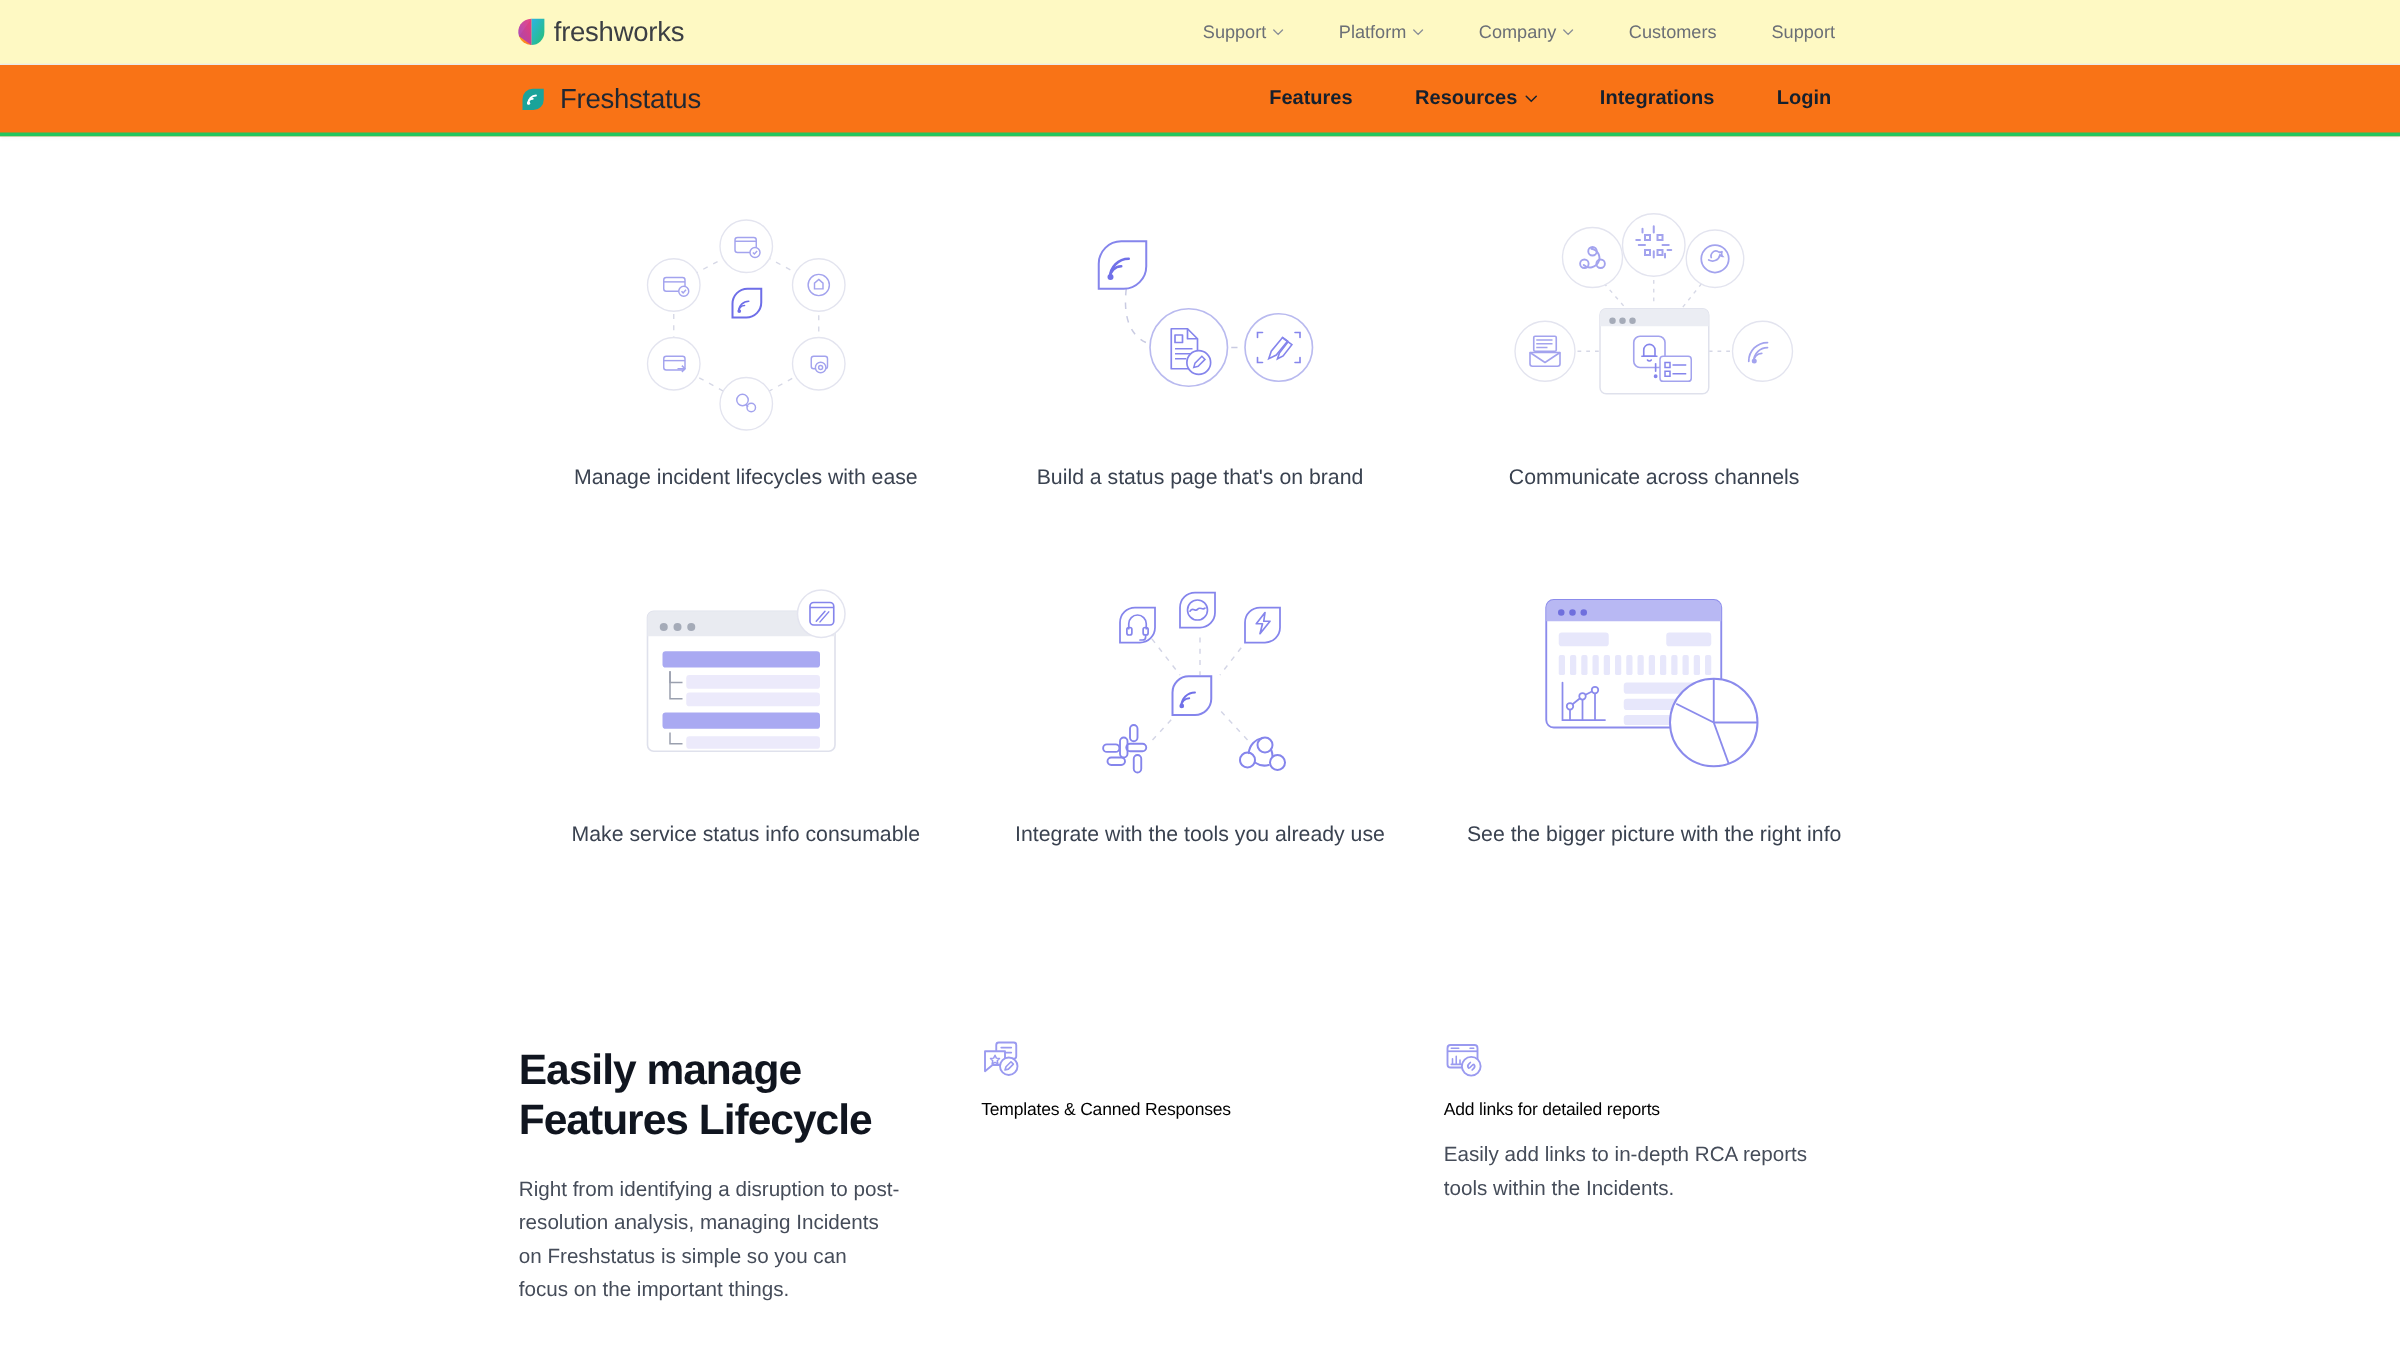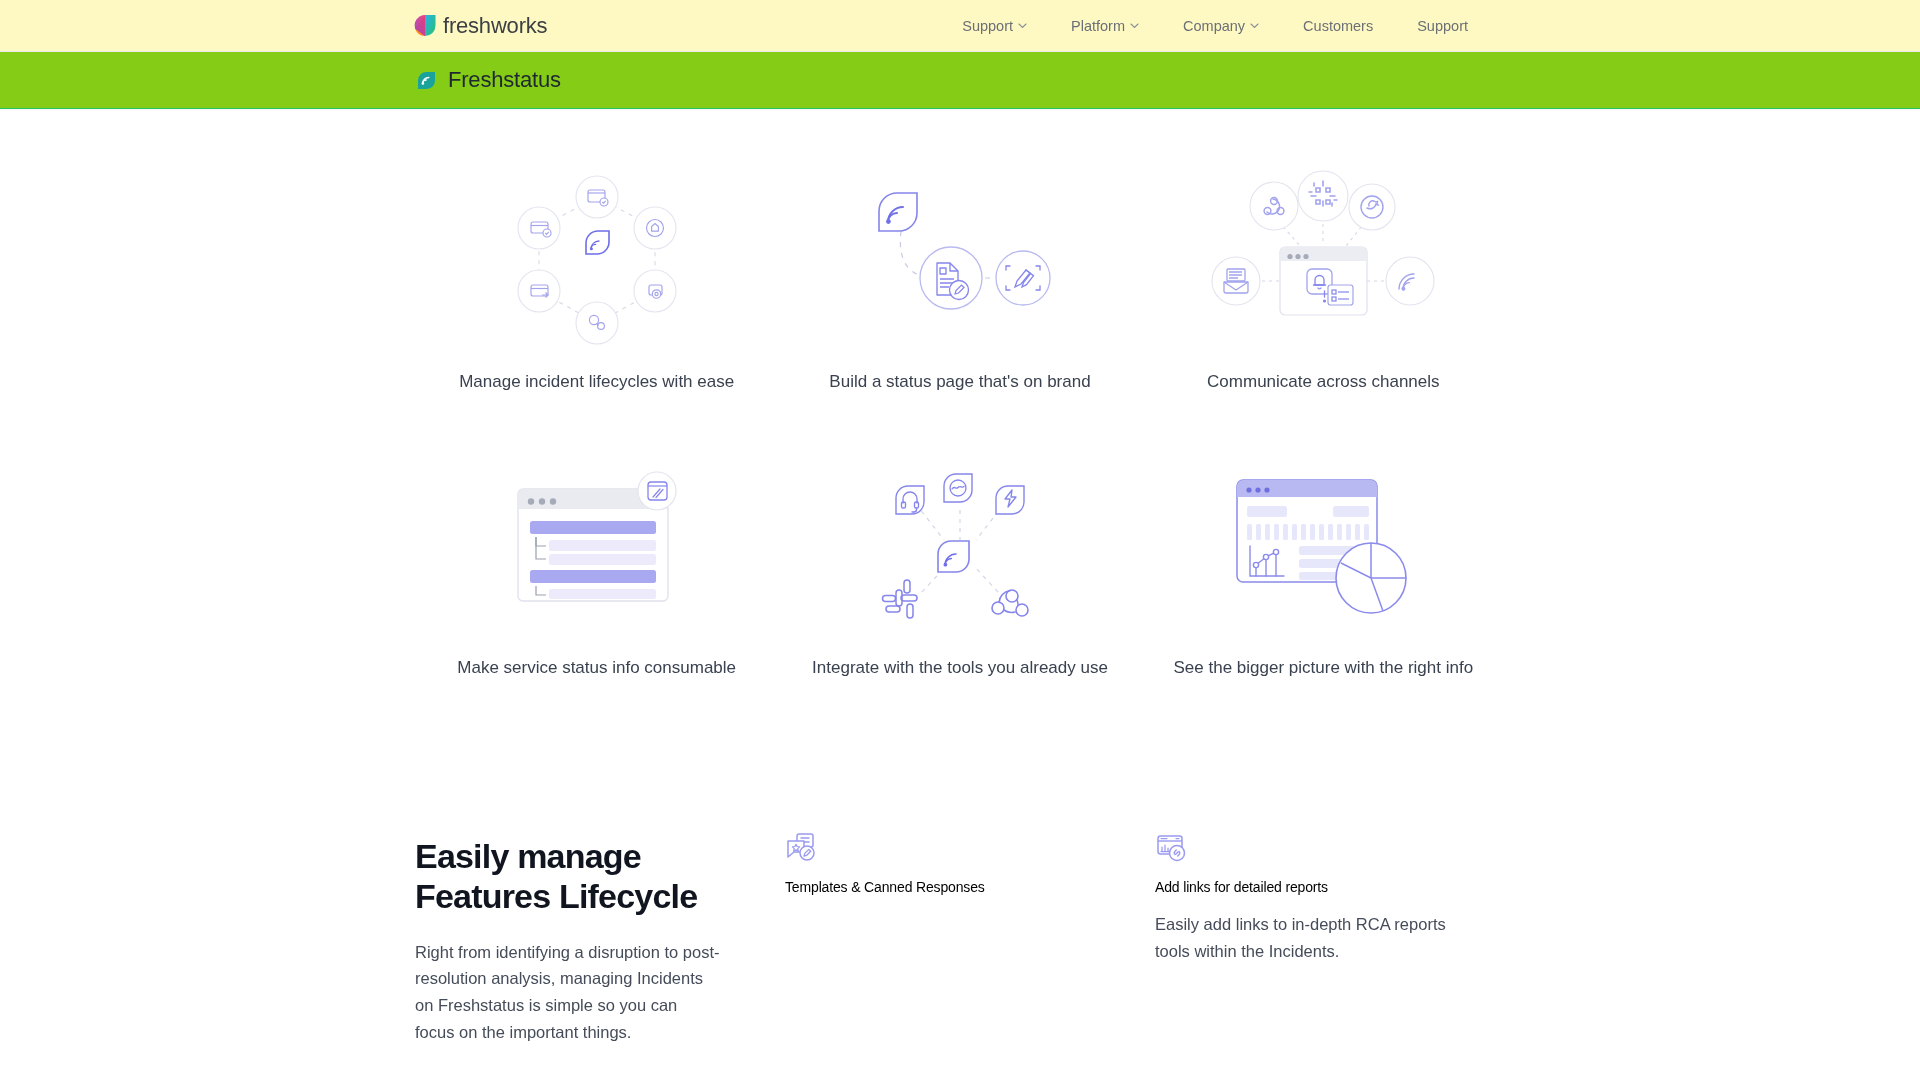--- a/index.html
+++ b/index.html
@@ -38,22 +38,22 @@
     font-size:14.5px; color:#6b6f76; padding:0 22px;
     display:flex; align-items:center; gap:5px; cursor:pointer;
     white-space:nowrap;
   }
   .caret{ display:inline-block; }
   .caret svg{ display:block; }
 
   
   .fs-bar{
     height:57px; width:100%;
-    background:#84cc16;
-    border-bottom:1px solid #22c55e;
+    background:#f97316;
+    border-bottom:3px solid #22c55e;
     box-shadow:0 1px 3px rgba(0,0,0,0.045);
     position:relative;
     display:flex; align-items:center;
   }
   .fs-logo-wrap{
     position:absolute; left:414px; top:50%; transform:translateY(-50%);
     display:flex; align-items:center; gap:10px;
   }
   .fs-mark{ width:24px; height:25px; display:block; }
   .fs-word{
@@ -193,20 +193,39 @@
       <svg class="fs-mark" viewBox="0 0 24 25">
         <path d="M4 12.2 A8.2 8.2 0 0 1 12.2 4 H21 V12.8 A8.2 8.2 0 0 1 12.8 21 H4 Z" transform="rotate(0 12 12.5)" fill="#1aa39a" rx="4"></path>
         <path d="M8.6 15.6 a6.2 6.2 0 0 1 6.2 -6.2" stroke="#fff" stroke-width="1.45" fill="none" stroke-linecap="round"></path>
         <path d="M8.6 15.6 a3.6 3.6 0 0 1 3.6 -3.6" stroke="#fff" stroke-width="1.45" fill="none" stroke-linecap="round"></path>
         <circle cx="8.9" cy="15.5" r="1.3" fill="#fff"></circle>
       </svg>
     </span>
     <span class="fs-word">Freshstatus</span>
   </div>
 
+  <nav class="fs-nav">
+    <a class="fs-nav-item">
+      <span>Features</span>
+    </a>
+    <a class="fs-nav-item">
+      <span>Resources</span>
+      <span class="caret">
+        <svg width="10" height="6" viewBox="0 0 10 6">
+            <path d="M1 1 L5 5 L9 1" stroke="#15202e" stroke-width="1.2" fill="none" stroke-linecap="round"></path>
+          </svg>
+      </span>
+    </a>
+    <a class="fs-nav-item">
+      <span>Integrations</span>
+    </a>
+    <a class="fs-nav-item">
+      <span>Login</span>
+    </a>
+  </nav>
 </div>
 
 <section class="grid-section">
  <div class="grid">
 
   <div class="cell">
     <div class="art">
       <svg width="178" height="180" viewBox="0 0 178 180">
         <g stroke="#d6d8e6" stroke-width="1.1" fill="none" stroke-dasharray="4 5">
           <path d="M89 26 L147 57 L147 120 L89 152 L31 120 L31 57 Z"></path>

